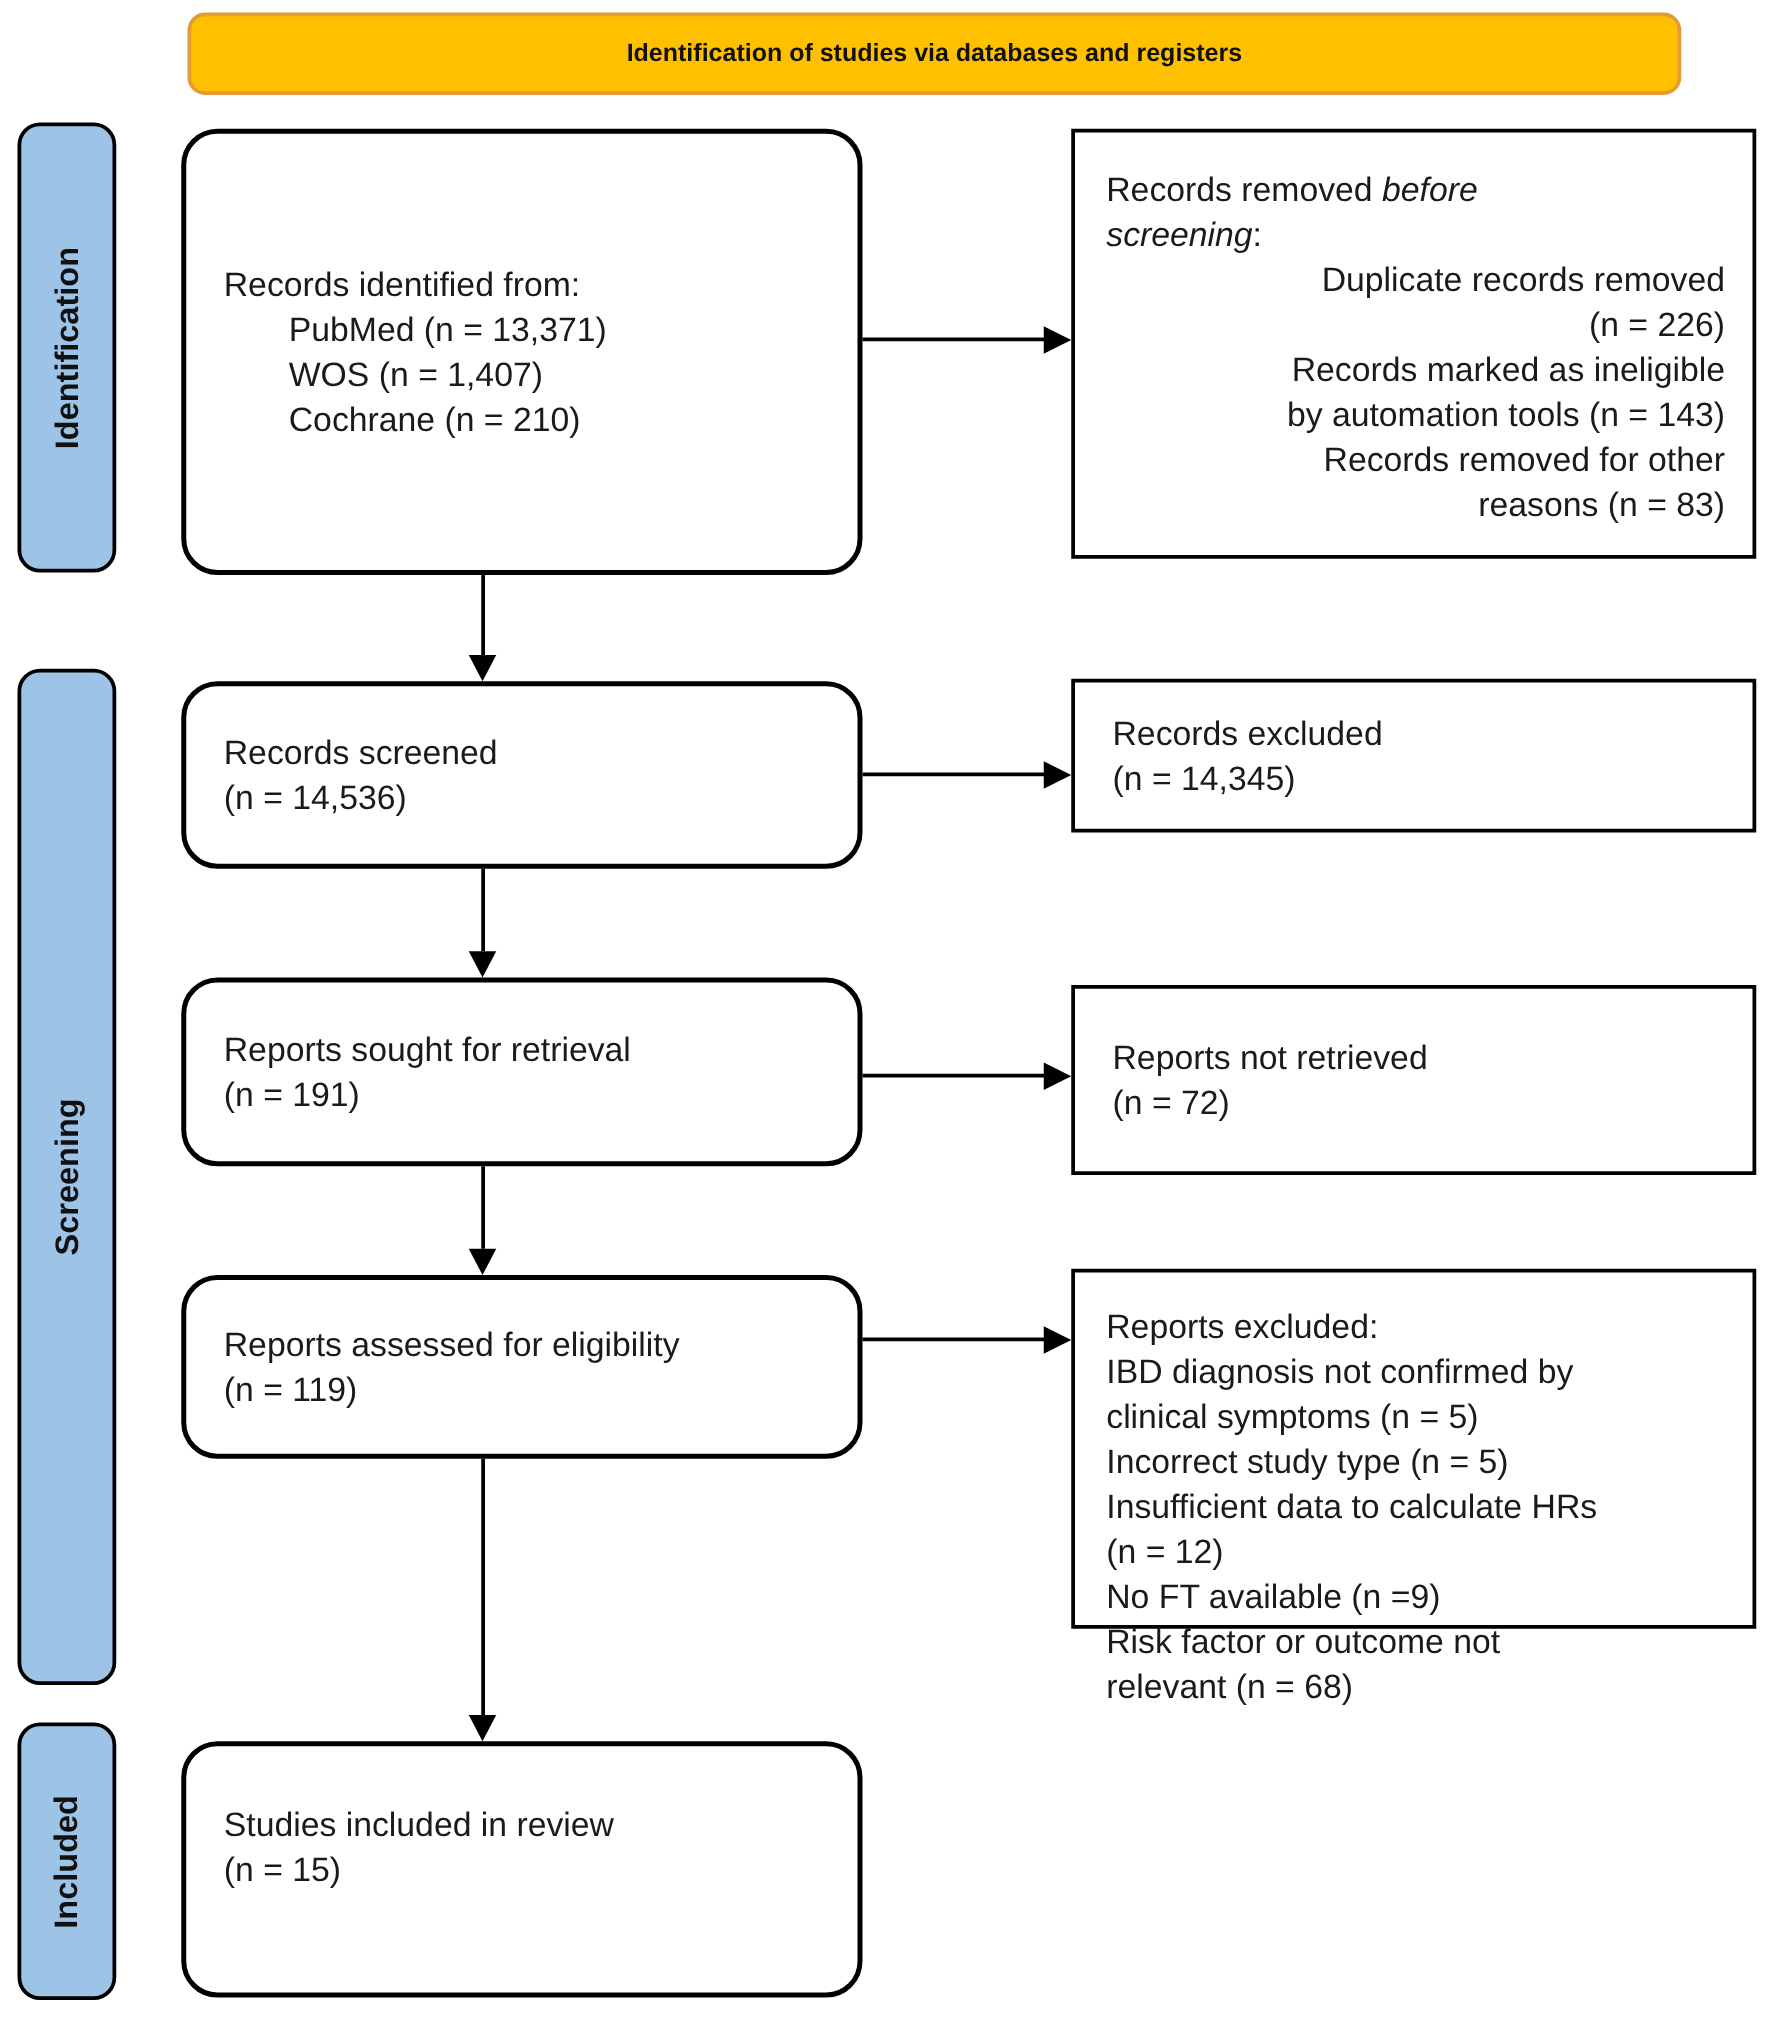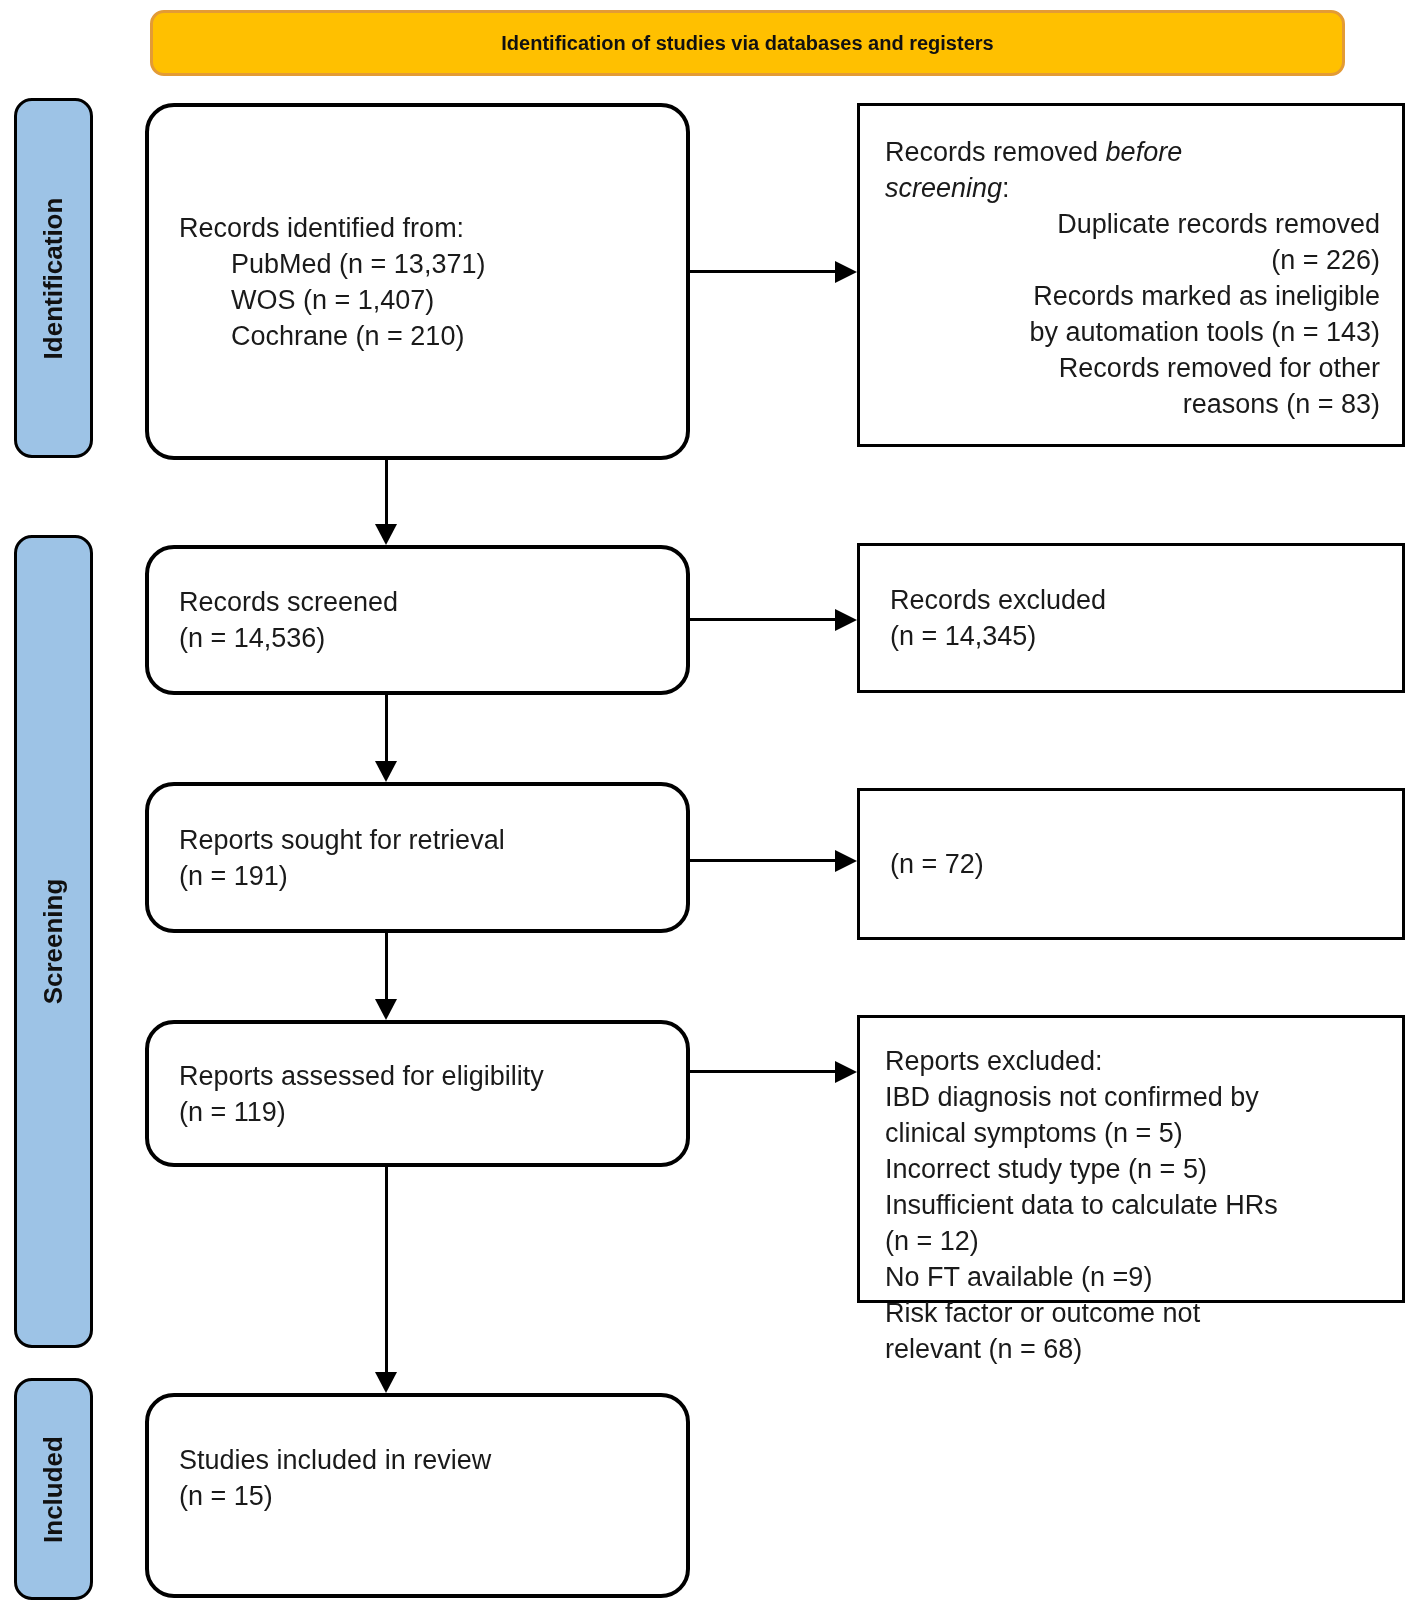--- a/index.html
+++ b/index.html
@@ -53,21 +53,21 @@
     background: #ffffff;
     border: 4px solid #000;
     box-sizing: border-box;
     font-size: 27px; line-height: 36px;
   }
   .col-left  { left: 145px; width: 545px; border-radius: 29px; }
   .col-right { left: 857px; width: 548px; border-width: 3.5px; }
   #box-records-identified { top: 103px; height: 357px; display: flex; align-items: center; }
   #box-records-removed    { top: 103px; height: 344px; padding: 28px 22px 0 25px; }
   #box-records-screened   { top: 545px; height: 150px; }
-  #box-records-excluded   { top: 543px; height: 150px; }
+  #box-records-excluded   { top: 543px; height: 123px; }
   #box-reports-sought     { top: 782px; height: 151px; }
   #box-reports-not-retrieved { top: 788px; height: 152px; }
   #box-reports-assessed   { top: 1020px; height: 147px; }
   #box-reports-excluded   { top: 1015px; height: 288px; padding: 25px 18px 0 25px; }
   #box-studies-included   { top: 1393px; height: 205px; padding-bottom: 35px; }
   .center2 {
     display: flex; flex-direction: column; justify-content: center;
     padding-left: 30px;
   }
   .inner { padding-left: 30px; width: 100%; }
@@ -143,20 +143,21 @@
   <div class="fbox col-right center2" id="box-records-excluded">
     <div>Records excluded</div>
     <div>(n = 14,345)</div>
   </div>
 
   <div class="fbox col-left center2" id="box-reports-sought">
     <div>Reports sought for retrieval</div>
     <div>(n = 191)</div>
   </div>
   <div class="fbox col-right center2" id="box-reports-not-retrieved">
+    <div>Reports not retrieved</div>
     <div>(n = 72)</div>
   </div>
 
   <div class="fbox col-left center2" id="box-reports-assessed">
     <div>Reports assessed for eligibility</div>
     <div>(n = 119)</div>
   </div>
   <div class="fbox col-right" id="box-reports-excluded">
     <div>Reports excluded:</div>
     <div class="flush-item">IBD diagnosis not confirmed by

